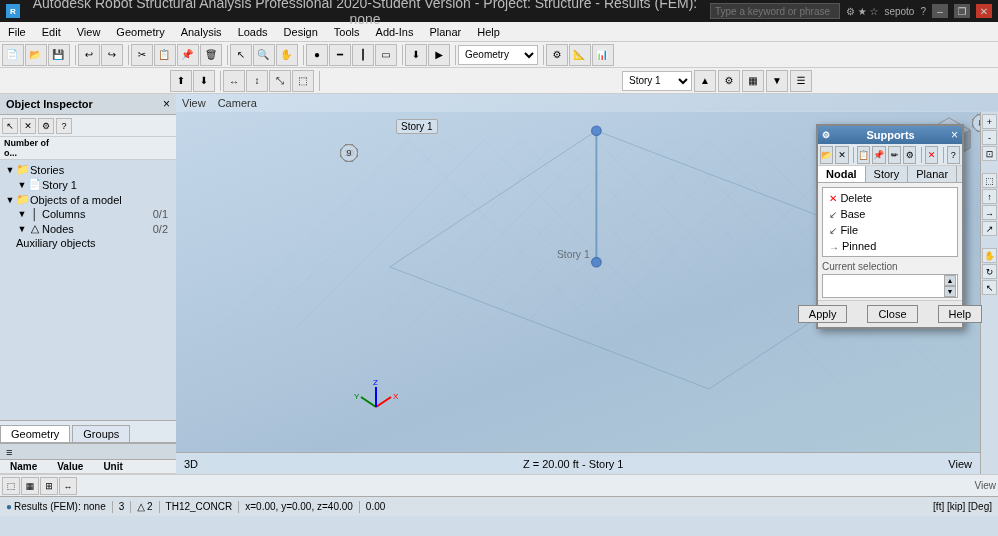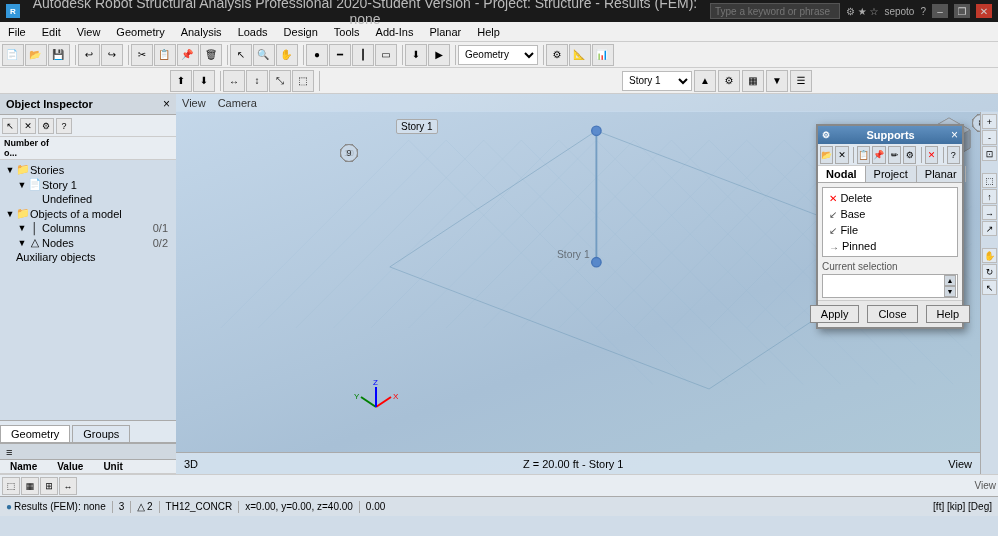--- a/index.html
+++ b/index.html
@@ -66,21 +66,21 @@
     .dlg-tb-btn { width: 18px; height: 18px; background: #d8e0e8; border: 1px solid #aaa; cursor: pointer; font-size: 9px; display: flex; align-items: center; justify-content: center; }
     .dlg-tabs { display: flex; background: #d8e0e8; border-bottom: 1px solid #aaa; }
     .dlg-tab { padding: 2px 8px; font-size: 11px; cursor: pointer; border-right: 1px solid #aaa; }
     .dlg-tab.active { background: white; font-weight: bold; }
     .dlg-list { background: white; margin: 4px; padding: 2px; border: 1px solid #aaa; min-height: 60px; font-size: 11px; }
     .dlg-list-item { padding: 2px 4px; cursor: pointer; display: flex; align-items: center; gap: 3px; }
     .dlg-section-label { font-size: 10px; margin: 2px 4px 1px 4px; color: #555; }
     .dlg-current-sel { background: white; margin: 2px 4px; padding: 2px; border: 1px solid #aaa; height: 24px; font-size: 10px; position: relative; }
     .dlg-scroll-btn { position: absolute; right: 1px; top: 1px; width: 12px; height: 10px; background: #d0d8e0; border: 1px solid #aaa; font-size: 8px; cursor: pointer; }
     .dlg-scroll-btn2 { position: absolute; right: 1px; bottom: 1px; width: 12px; height: 10px; background: #d0d8e0; border: 1px solid #aaa; font-size: 8px; cursor: pointer; }
-    .dlg-footer { display: flex; justify-content: center; gap: 8px; padding: 4px; background: #e8e8e8; border-top: 1px solid #ccc; }
+    .dlg-footer { display: flex; justify-content: center; gap: 20px; padding: 4px; background: #e8e8e8; border-top: 1px solid #ccc; }
     .dlg-btn { padding: 2px 10px; border: 1px solid #888; background: #e8e8e8; cursor: pointer; font-size: 11px; }
 
     
     #viewport-bottom { position: absolute; bottom: 0; left: 0; right: 18px; height: 24px; background: rgba(220,230,240,0.8); border-top: 1px solid #aaa; display: flex; align-items: center; justify-content: space-between; padding: 0 6px; font-size: 11px; }
 
     
     #statusbar { background: #d8e0e8; height: 20px; display: flex; align-items: center; padding: 0 6px; font-size: 10px; gap: 10px; border-top: 1px solid #aaa; }
 
     
     #bottom-toolbar { background: #e8edf2; height: 22px; border-top: 1px solid #ccc; display: flex; align-items: center; padding: 0 2px; }
@@ -201,24 +201,20 @@
     <div id="oi-tree">
       <div class="tree-item">
         <span class="expand">▼</span>
         <span class="icon">📁</span>
         <span>Stories</span>
       </div>
       <div class="tree-item" style="padding-left:14px;">
         <span class="expand">▼</span>
         <span class="icon">📄</span>
         <span>Story 1</span>
-      </div>
-      <div class="tree-item" style="padding-left:28px;">
-        <span class="expand"></span>
-        <span>Undefined</span>
       </div>
       <div class="tree-item">
         <span class="expand">▼</span>
         <span class="icon">📁</span>
         <span>Objects of a model</span>
       </div>
       <div class="tree-item" style="padding-left:14px;">
         <span class="expand">▼</span>
         <span class="icon">│</span>
         <span style="flex:1;">Columns</span>
@@ -376,21 +372,21 @@
         <button class="dlg-tb-btn">✏</button>
         <button class="dlg-tb-btn">⚙</button>
         <div style="width:3px;height:16px;border-right:1px solid #aaa;margin:0 1px;"></div>
         <button class="dlg-tb-btn" style="color:red;">✕</button>
         <div style="width:3px;height:16px;border-right:1px solid #aaa;margin:0 1px;"></div>
         <button class="dlg-tb-btn">?</button>
       </div>
 
       <div class="dlg-tabs">
         <div class="dlg-tab active">Nodal</div>
-        <div class="dlg-tab">Project</div>
+        <div class="dlg-tab">Story</div>
         <div class="dlg-tab">Planar</div>
       </div>
 
       <div class="dlg-list">
         <div class="dlg-list-item">
           <span style="color:red;font-size:10px;">✕</span>
           <span>Delete</span>
         </div>
         <div class="dlg-list-item">
           <span style="color:#555;font-size:10px;">↙</span>

